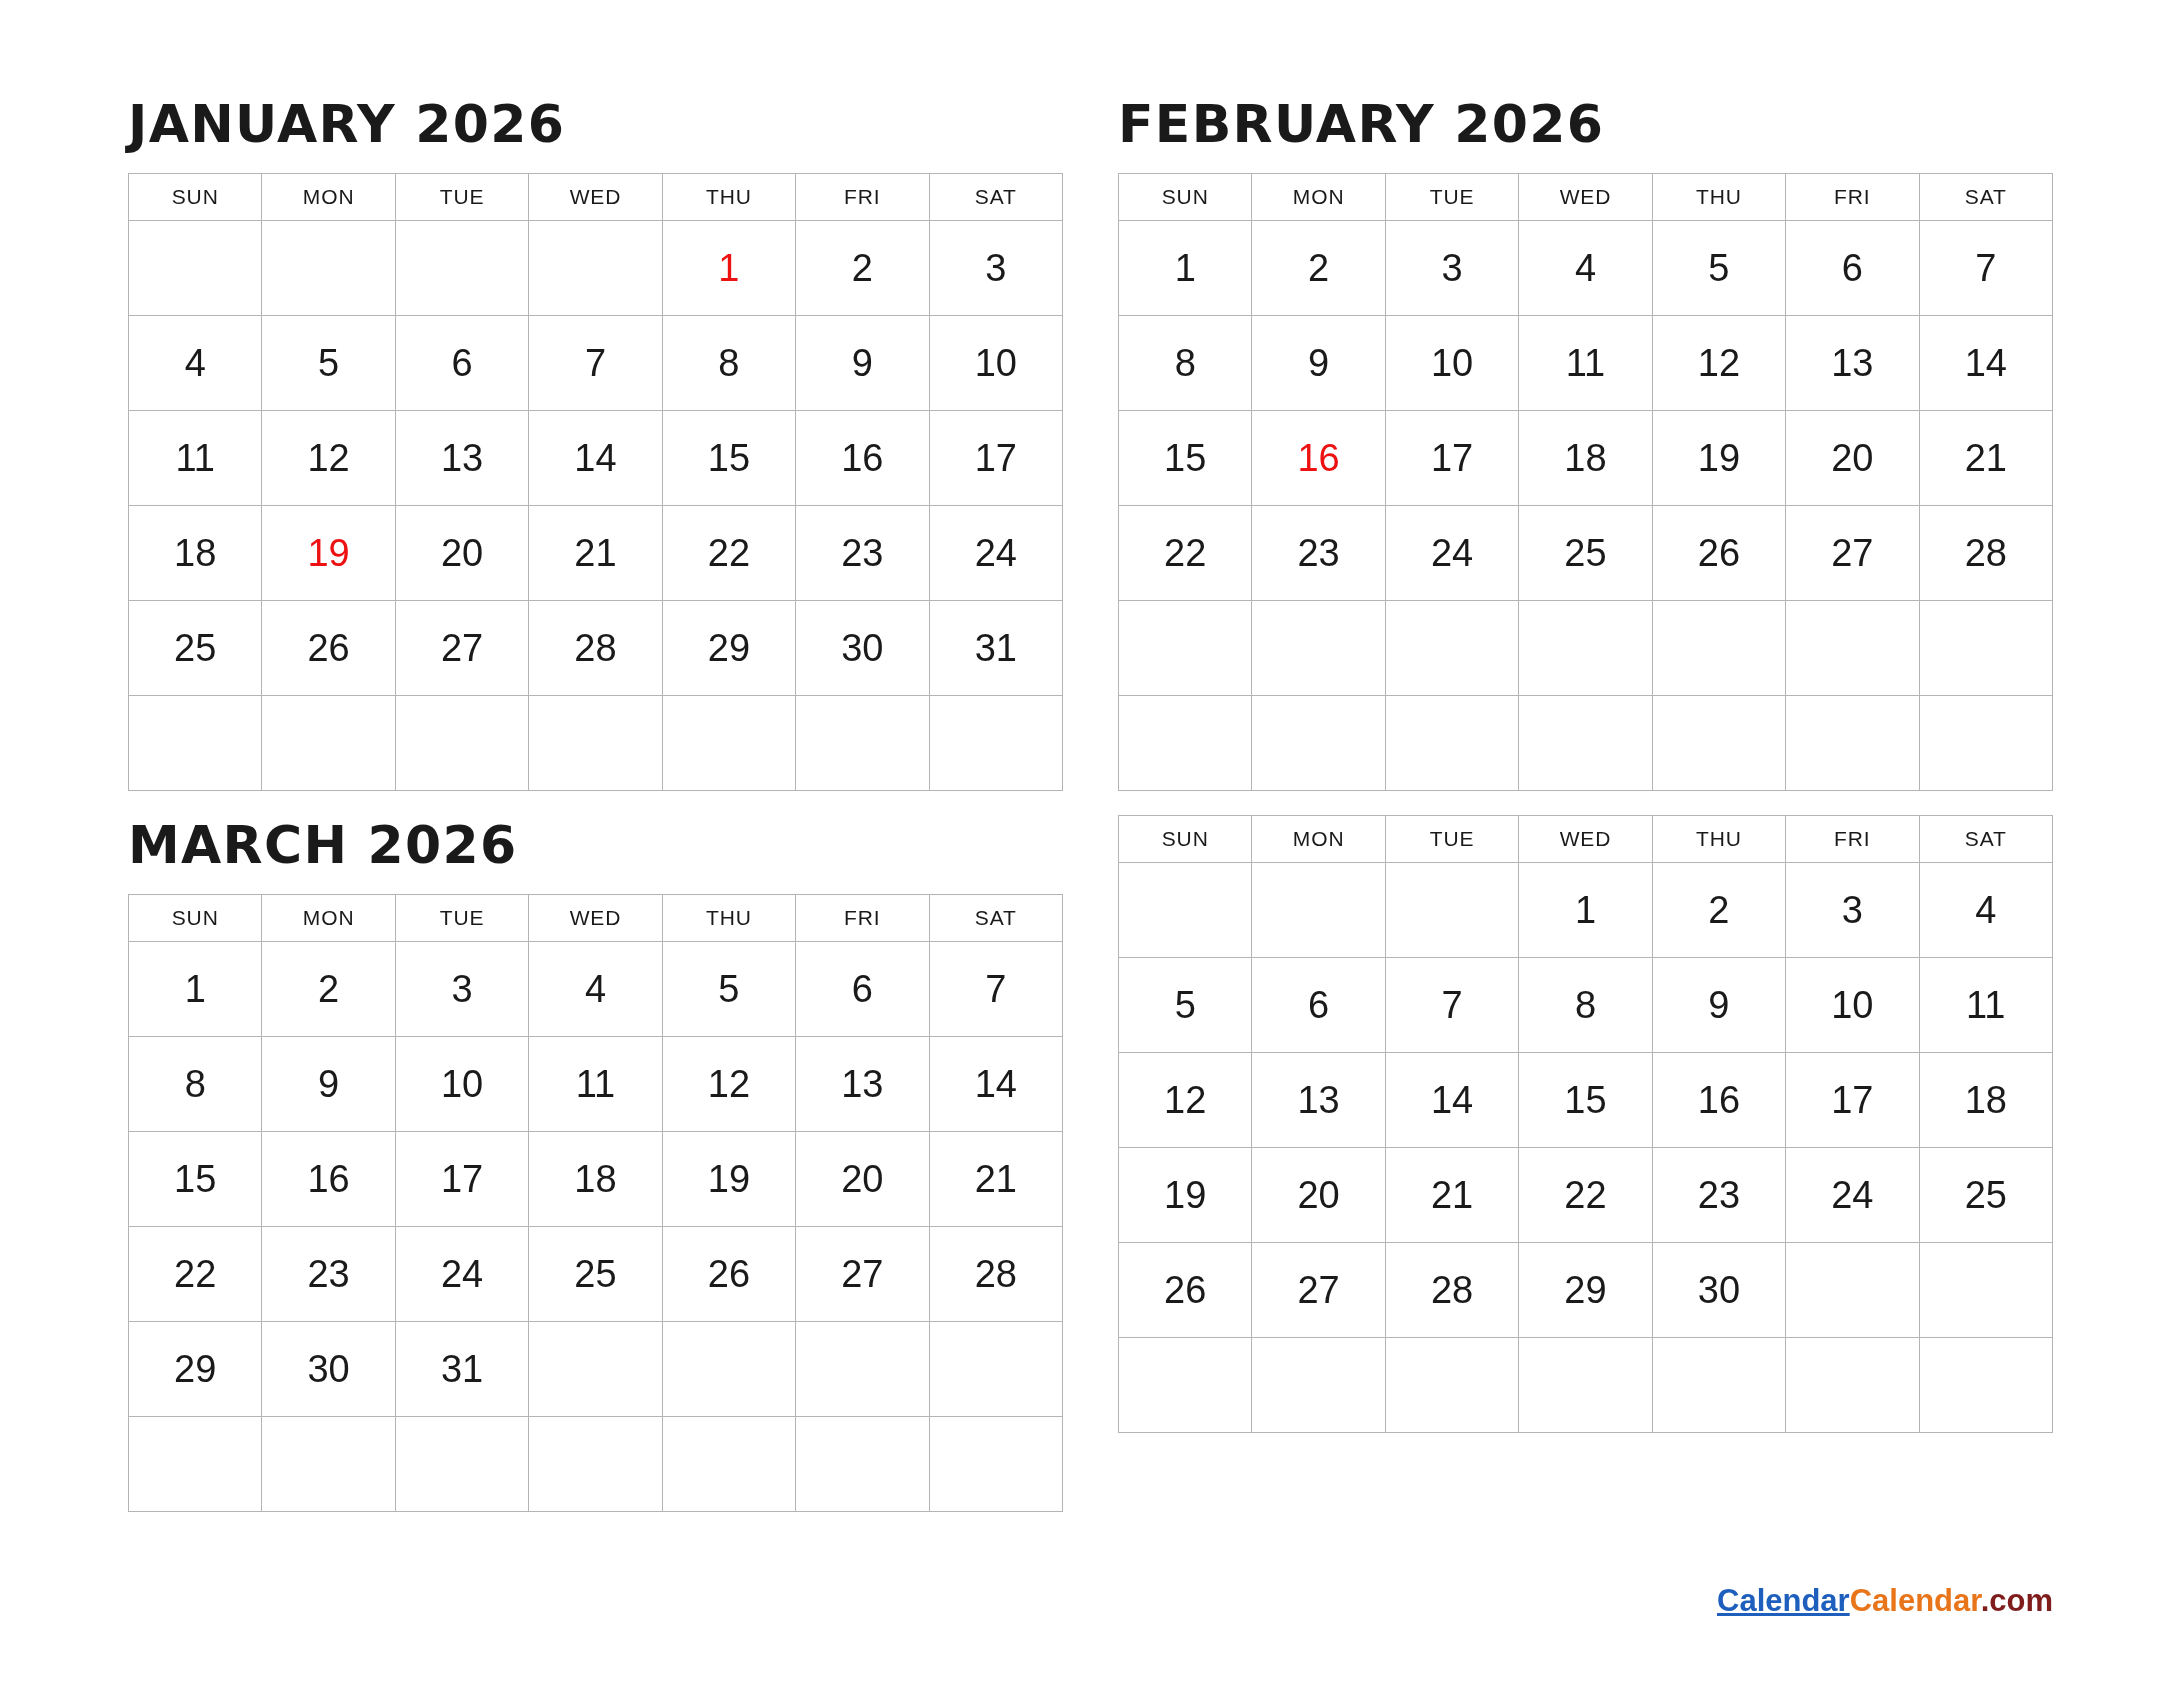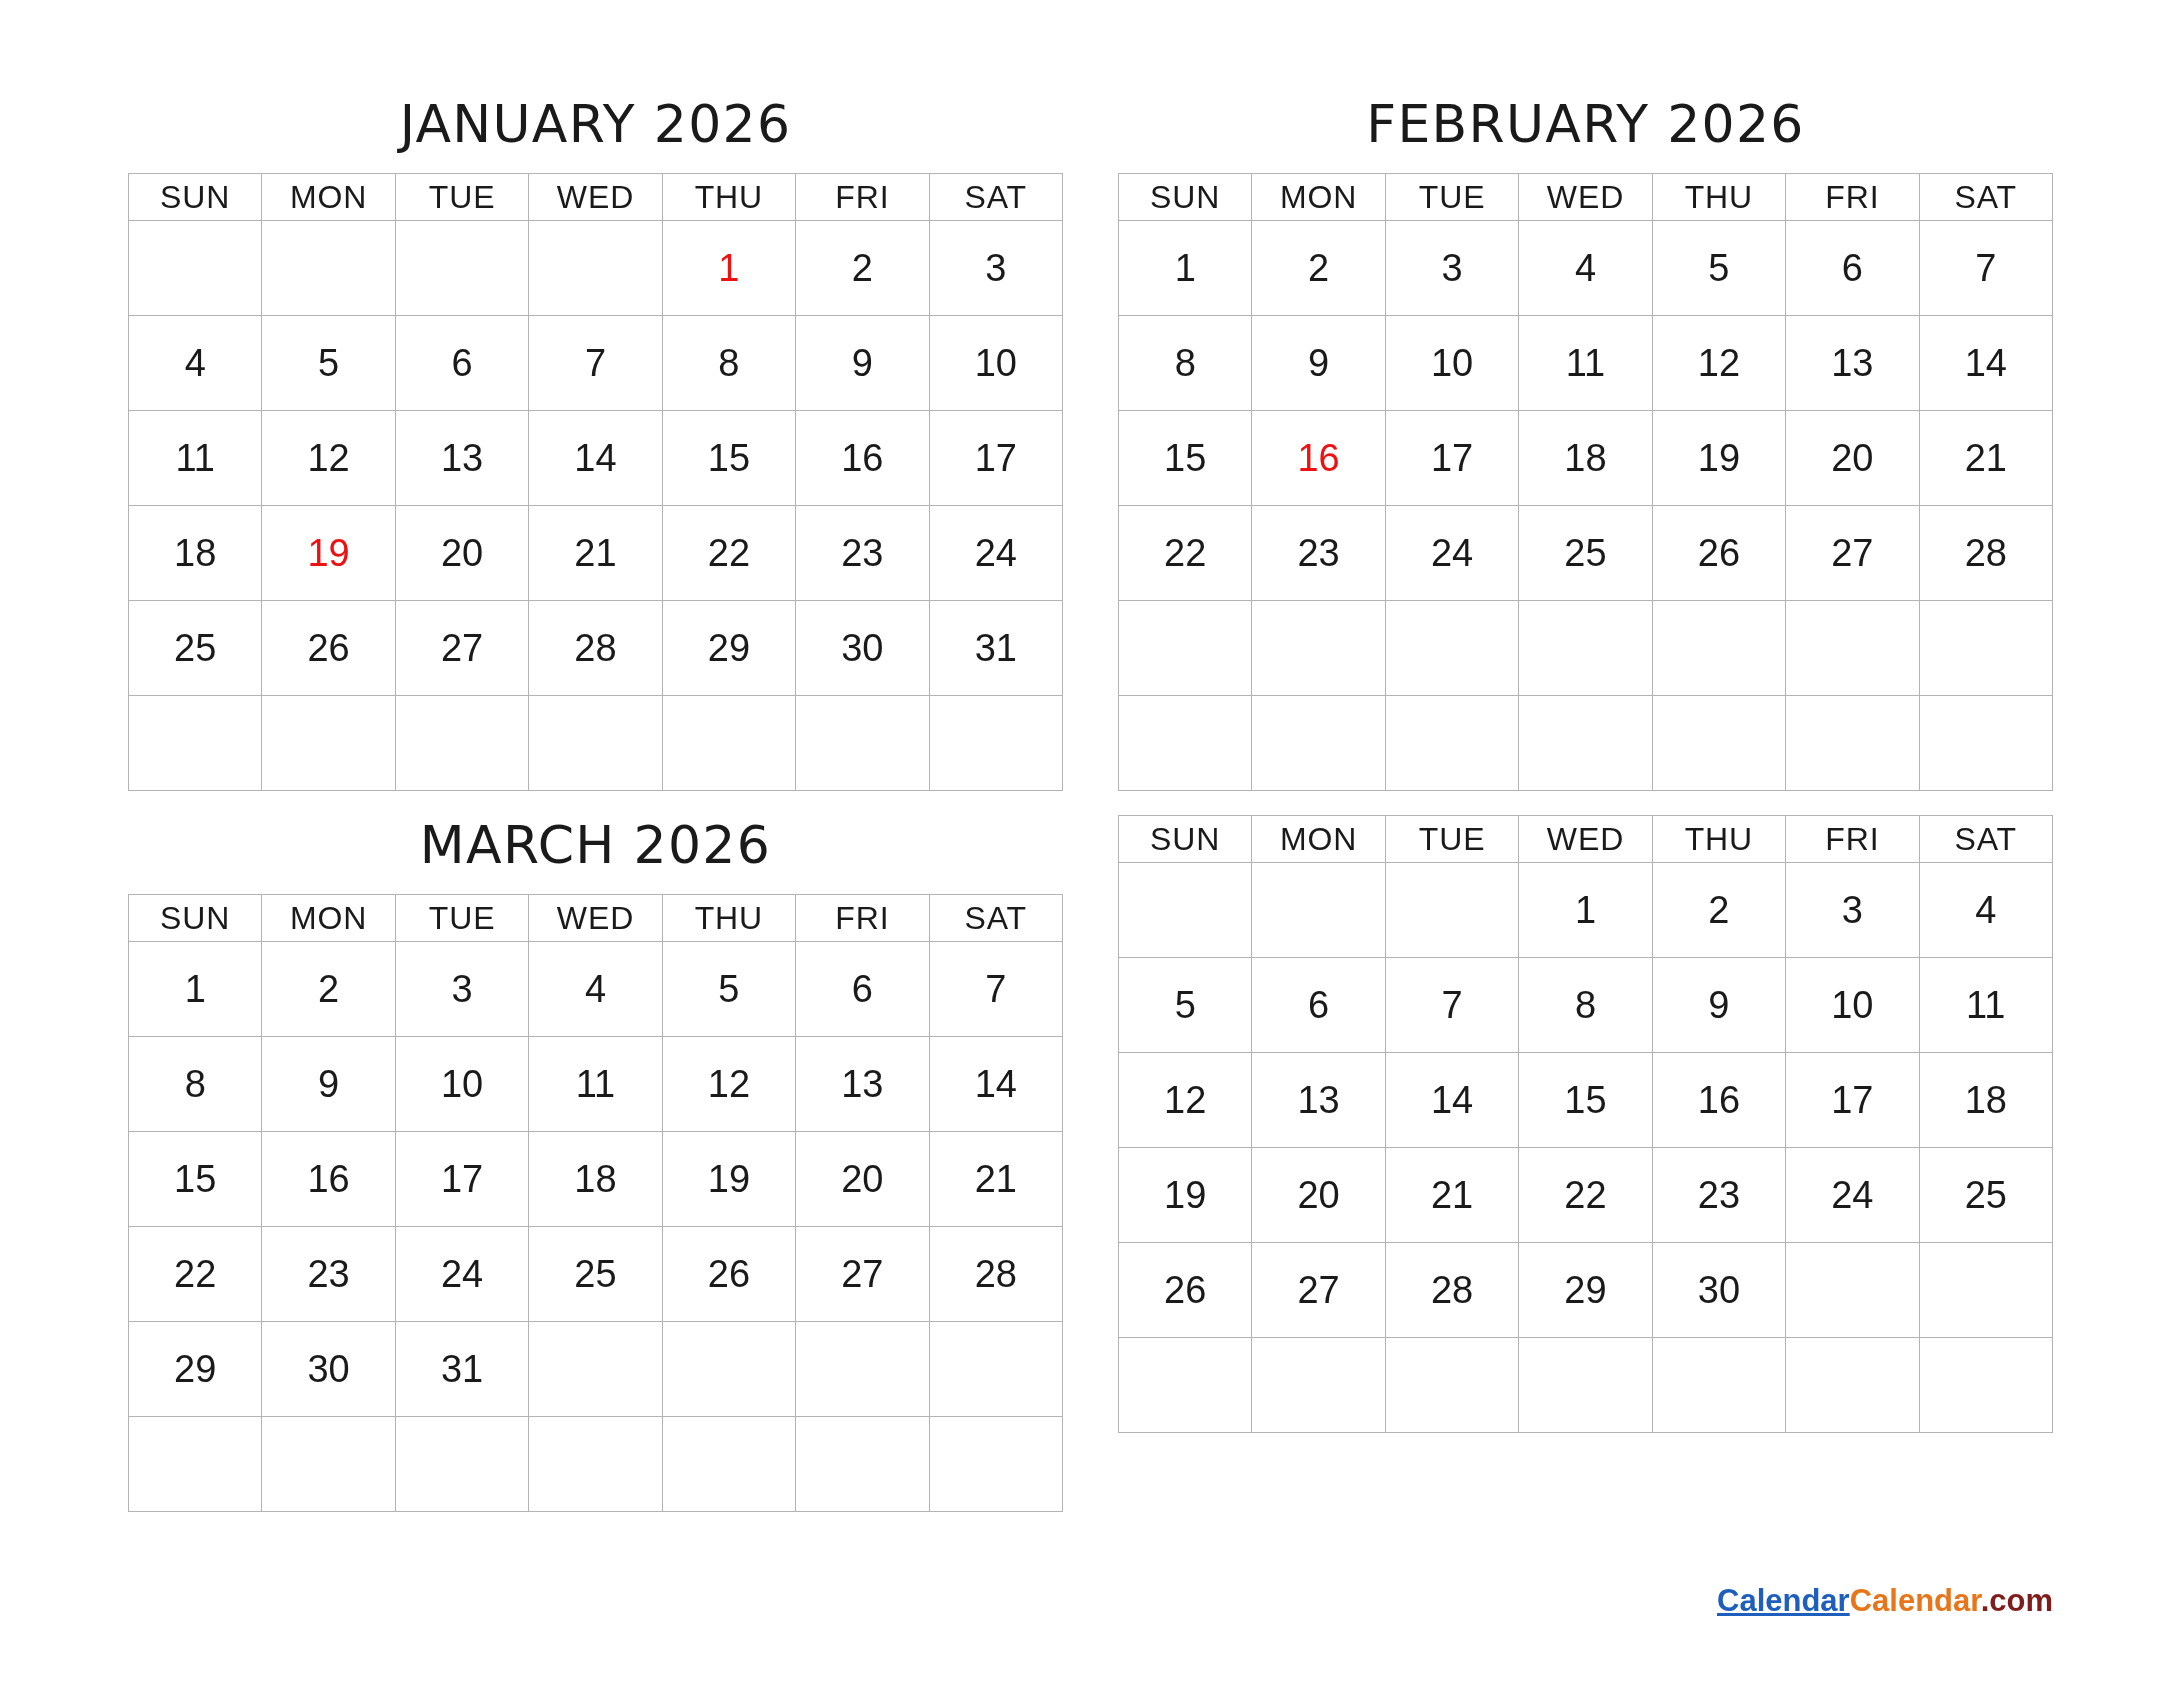--- a/index.html
+++ b/index.html
@@ -26,23 +26,23 @@
     display: grid;
     grid-template-columns: 1fr 1fr;
     column-gap: 55px;
     row-gap: 24px;
   }
   .month {
     display: flex;
     flex-direction: column;
   }
   .month-title {
-    text-align: center;
+    text-align: left;
     font-family: "DejaVu Sans", sans-serif;
-    font-weight: normal;
+    font-weight: bold;
     font-size: 52px;
     letter-spacing: 1.3px;
     color: #1a1a1a;
     margin-bottom: 19px;
     white-space: nowrap;
   }
   table.cal {
     border-collapse: collapse;
     width: 100%;
     table-layout: fixed;
@@ -50,21 +50,21 @@
   table.cal th,
   table.cal td {
     border: 0.9px solid #b4b4b4;
     text-align: center;
     vertical-align: middle;
   }
   table.cal th {
     height: 44px;
     font-family: "Liberation Sans", sans-serif;
     font-weight: normal;
-    font-size: 32px;
+    font-size: 21px;
     letter-spacing: 0.9px;
     color: #1a1a1a;
   }
   table.cal td {
     height: 92px;
     font-family: "Liberation Sans", sans-serif;
     font-size: 38px;
     color: #1a1a1a;
   }
   td.highlight {

